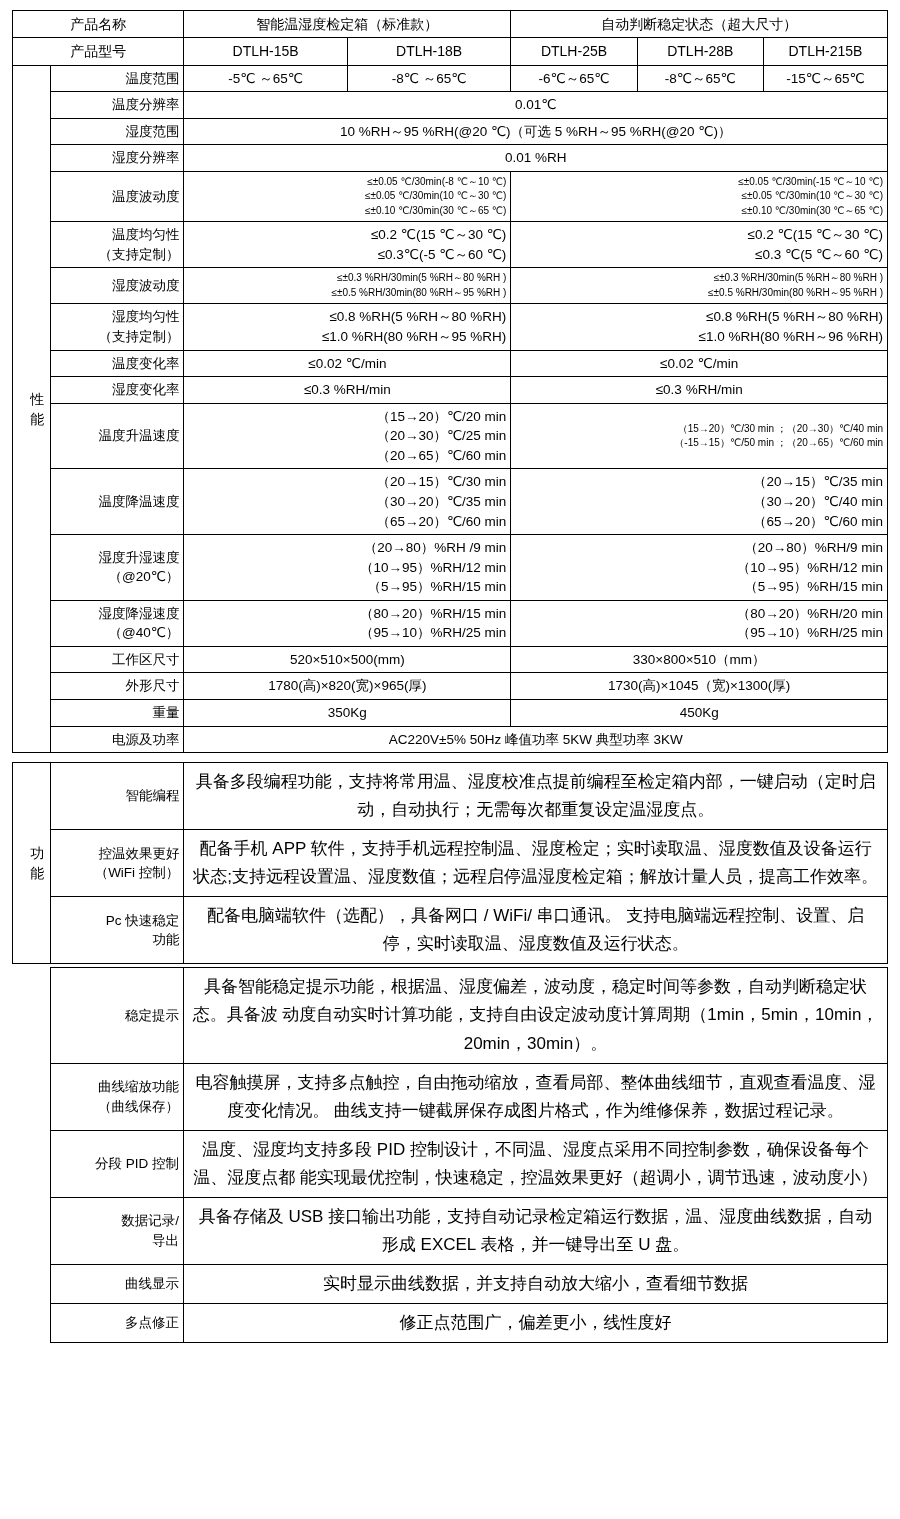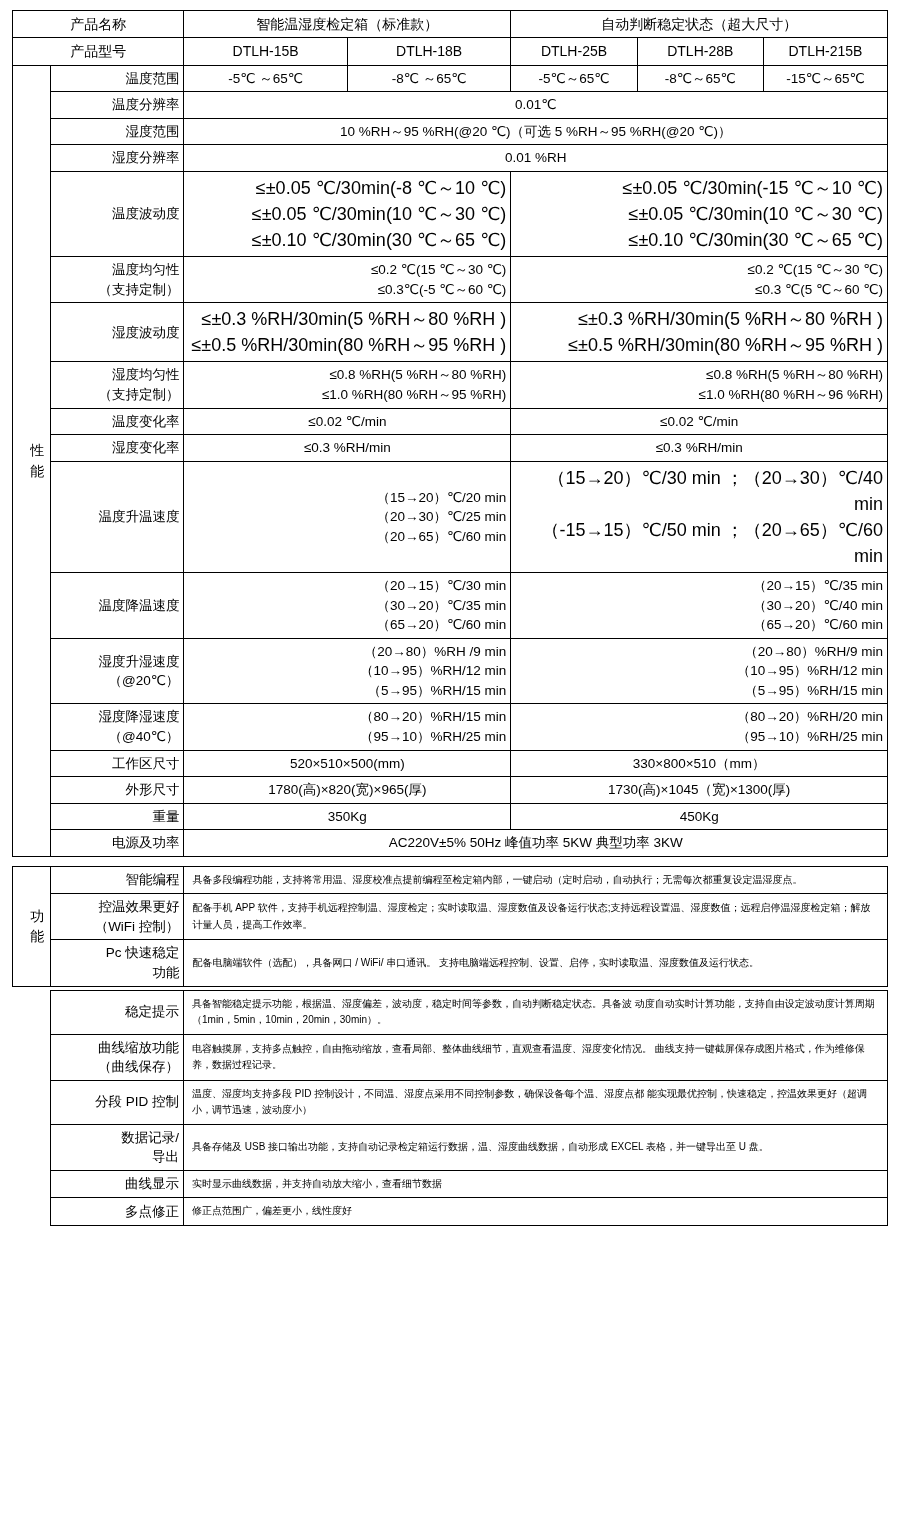--- a/index.html
+++ b/index.html
@@ -4,22 +4,22 @@
 <style>
   html,body{margin:0;padding:0;background:#fff;}
   body{width:900px;height:1519px;font-family:"Liberation Sans","DejaVu Sans",sans-serif;color:#000;}
   .sheet{width:900px;height:1519px;position:relative;box-sizing:border-box;padding:10px 12px 0 12px;}
   table{border-collapse:collapse;width:876px;table-layout:fixed;}
   td{border:1px solid #000;text-align:center;vertical-align:middle;font-size:13.5px;line-height:1.45;padding:3px 4px;}
   .hdr{font-size:14px;}
   .rowlbl{font-size:13.5px;}
   .side{font-size:14px;letter-spacing:2px;}
   .multi{white-space:pre-line;text-align:right;}
-  .small{font-size:18px;}
-  .txtleft{text-align:left;padding:5px 8px;line-height:1.65;font-size:10px;}
+  .small{font-size:10px;}
+  .txtleft{text-align:center;padding:5px 8px;line-height:1.65;font-size:17px;}
   .nb{border:none;}
 </style>
 </head>
 <body>
 
 <div class="sheet">
 
   <table>
     <colgroup>
       <col style="width:34px">
@@ -44,21 +44,21 @@
         <td class="hdr">DTLH-28B</td>
         <td class="hdr">DTLH-215B</td>
       </tr>
 
       <tr>
         <td class="side multi" rowspan="18">性
 能</td>
         <td class="rowlbl multi">温度范围</td>
         <td>-5℃ ～65℃</td>
         <td>-8℃ ～65℃</td>
-        <td>-5℃～65℃</td>
+        <td>-6℃～65℃</td>
         <td>-8℃～65℃</td>
         <td>-15℃～65℃</td>
       </tr>
 
       <tr>
         <td class="rowlbl multi">温度分辨率</td>
         <td colspan="5">0.01℃</td>
       </tr>
 
       <tr>

